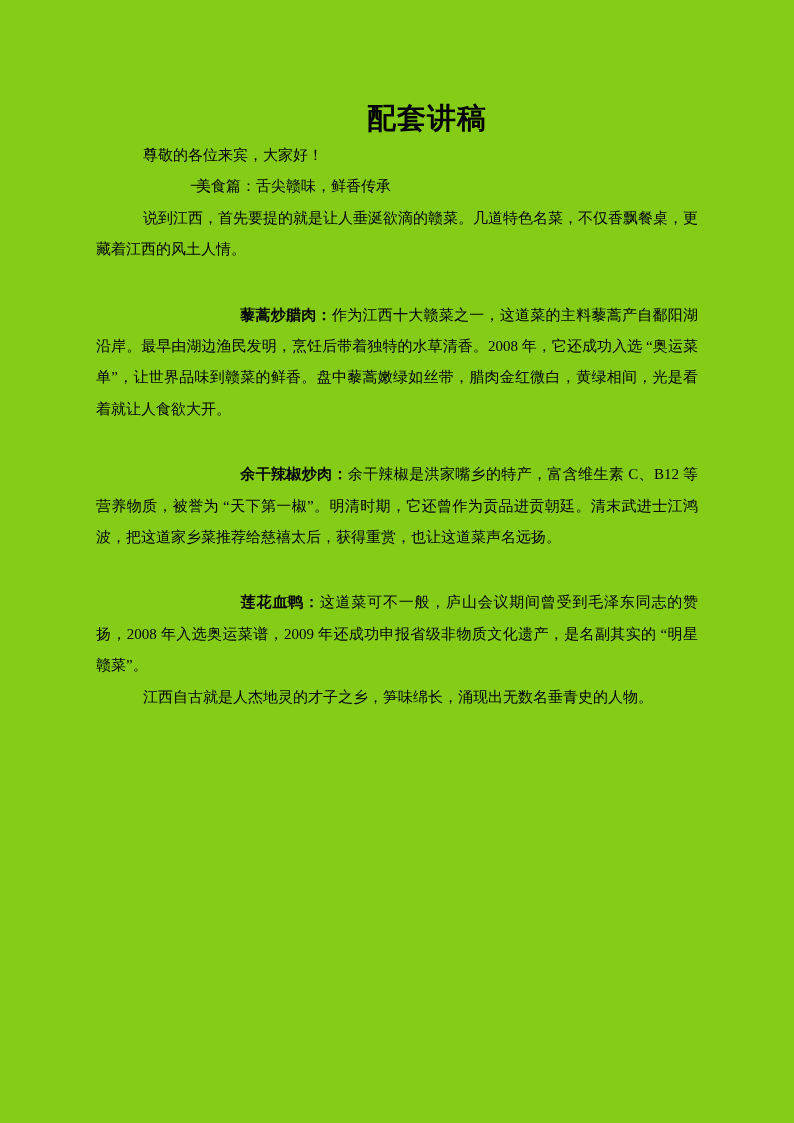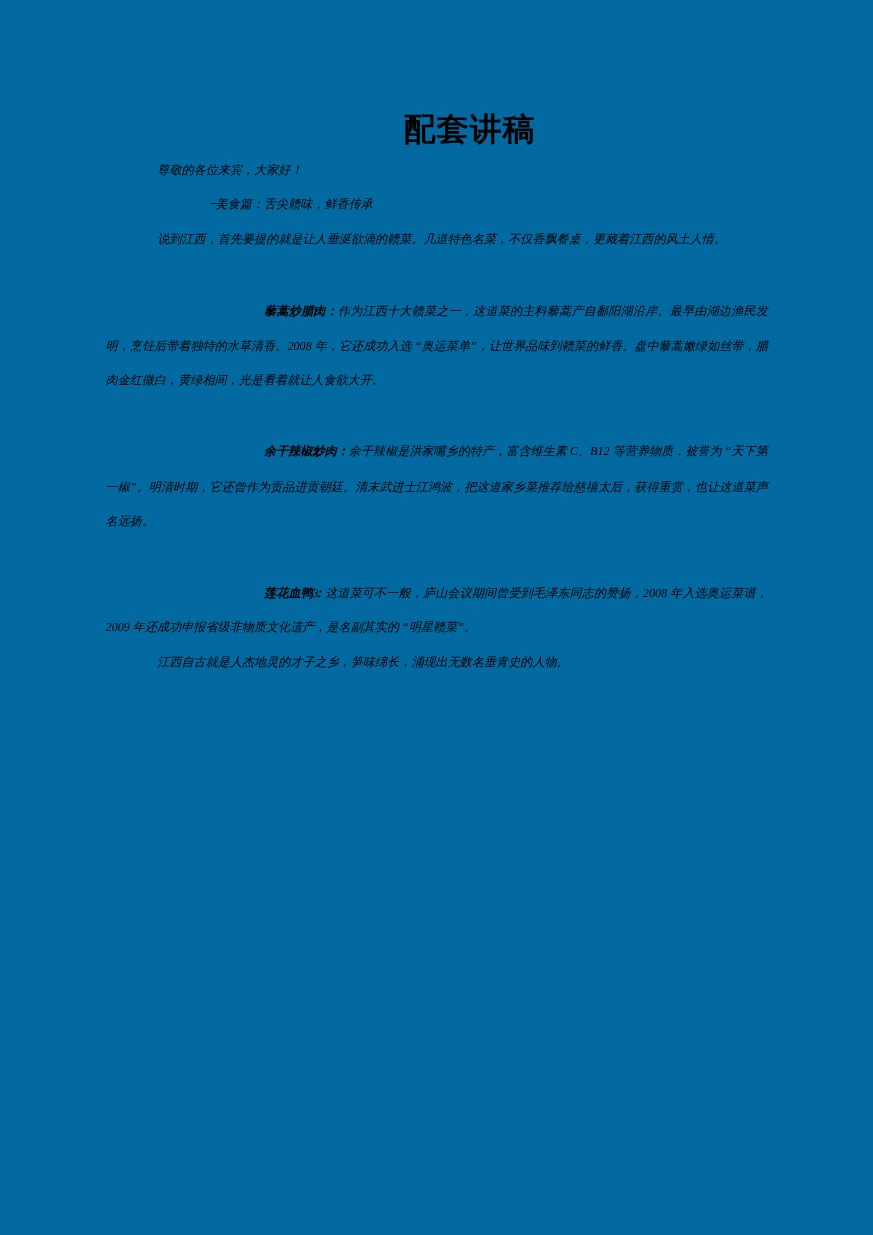--- a/index.html
+++ b/index.html
@@ -27,37 +27,36 @@
     font-size: 29px;
     line-height: 44px;
     font-weight: 700;
     text-align: center;
     text-indent: 60px;   
     letter-spacing: 1px;
     margin: 0;
   }
   .doc p {
     margin: 0;
-    font-size: 11px;
+    font-size: 15px;
     line-height: 31.4px;
     text-align: justify;
     letter-spacing: 0;
-    font-style: italic;
   }
   p.para, p.heading { text-indent: 47px; }
   p.item { text-indent: 94px; margin-top: 34px; }
   .num { display: inline-block; }
   p.item .num { width: 50px; }
   p.heading .num { width: 53px; }
   .b { font-weight: 700; }
 </style>
 </head>
 <body>
 
-<div class="page" style="background: #0369a1; color: rgb(0, 0, 0);">
+<div class="page" style="background: #84cc16; color: rgb(0, 0, 0);">
   <div class="doc">
     <h1 class="title">配套讲稿</h1>
     <div id="doc-body">
         <p class="para"><span>尊敬的各位来宾，大家好！</span></p>
         <p class="heading"><span class="num">一、</span><span>美食篇：舌尖赣味，鲜香传承</span></p>
         <p class="para"><span>说到江西，首先要提的就是让人垂涎欲滴的赣菜。几道特色名菜，不仅香飘餐桌，更藏着江西的风土人情。</span></p>
         <p class="item"><span class="num">1.</span><span class="b">藜蒿炒腊肉：</span><span>作为江西十大赣菜之一，这道菜的主料藜蒿产自鄱阳湖沿岸。最早由湖边渔民发明，烹饪后带着独特的水草清香。2008 年，它还成功入选 “奥运菜单”，让世界品味到赣菜的鲜香。盘中藜蒿嫩绿如丝带，腊肉金红微白，黄绿相间，光是看着就让人食欲大开。</span></p>
         <p class="item"><span class="num">2.</span><span class="b">余干辣椒炒肉：</span><span>余干辣椒是洪家嘴乡的特产，富含维生素 C、B12 等营养物质，被誉为 “天下第一椒”。明清时期，它还曾作为贡品进贡朝廷。清末武进士江鸿波，把这道家乡菜推荐给慈禧太后，获得重赏，也让这道菜声名远扬。</span></p>
         <p class="item"><span class="num">3.</span><span class="b">莲花血鸭：</span><span>这道菜可不一般，庐山会议期间曾受到毛泽东同志的赞扬，2008 年入选奥运菜谱，2009 年还成功申报省级非物质文化遗产，是名副其实的 “明星赣菜”。</span></p>
         <p class="para"><span>江西自古就是人杰地灵的才子之乡，笋味绵长，涌现出无数名垂青史的人物。</span></p>

